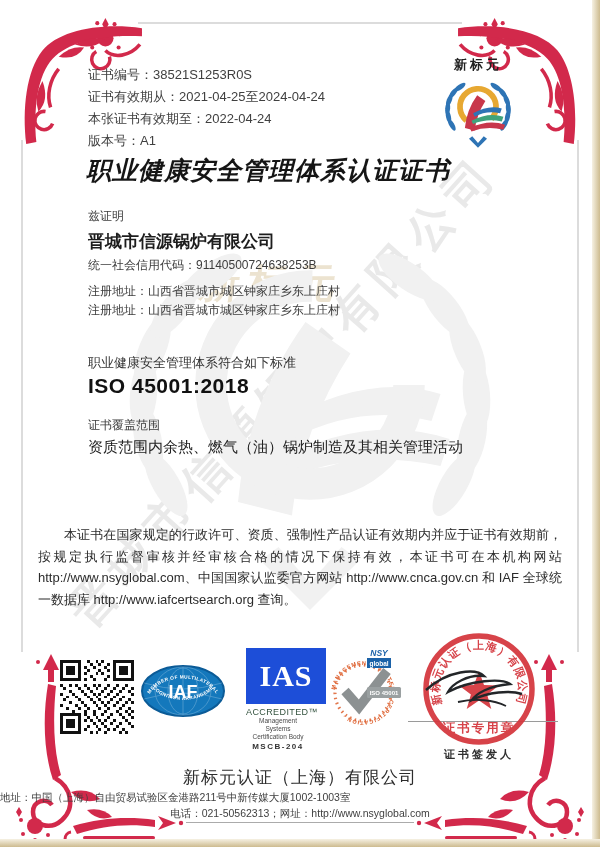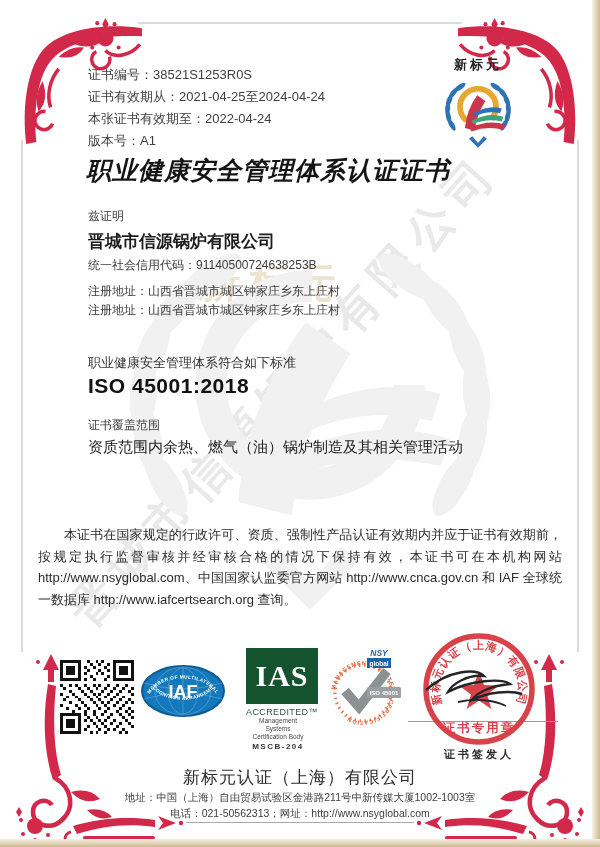--- a/index.html
+++ b/index.html
@@ -32,33 +32,33 @@
   .stdIntro{left:88px;top:354px;font-size:13px;color:#333;z-index:2;}
   .iso{left:88px;top:374px;font-size:21px;font-weight:700;color:#111;letter-spacing:.5px;z-index:2;}
   .scopeLbl{left:88px;top:417px;}
   .scopeTxt{left:88px;top:438px;font-size:15px;color:#222;z-index:2;}
   .statement{left:38px;top:524px;width:524px;font-size:13px;line-height:21.5px;text-align:justify;
              text-indent:2em;color:#2b2b2b;z-index:2;}
   
   .qr{left:60px;top:660px;z-index:2;}
   .iaf{left:141px;top:665px;z-index:2;}
   .iasBox{left:246px;top:648px;width:64px;text-align:center;z-index:2;}
-  .iasGreen{width:72px;height:56px;background:#14532d;display:flex;align-items:center;justify-content:center;}
+  .iasGreen{width:80px;height:56px;background:#1d4ed8;display:flex;align-items:center;justify-content:center;}
   .iasGreen span{color:#fff;font-size:30px;font-weight:700;letter-spacing:1px;font-family:"Liberation Serif","DejaVu Serif",serif;}
   .iasAcc{font-size:9px;font-weight:400;color:#33523e;margin-top:3px;letter-spacing:.4px;}
   .iasSm{font-size:6.5px;color:#4a4a4a;line-height:8px;}
   .iasCode{font-size:8px;font-weight:700;color:#333;letter-spacing:1.5px;margin-top:1px;}
   .nsy{left:329px;top:647px;z-index:2;}
   
   .sigline{left:408px;top:721px;width:150px;height:0;border-top:1.5px solid #9a9a9a;z-index:2;}
   .stamp{left:418px;top:628px;z-index:3;}
   .signer{left:444px;top:747px;font-size:11px;letter-spacing:3px;color:#2e2e2e;z-index:2;font-weight:bold;}
   
   .fCompany{left:0;top:766px;width:600px;text-align:center;font-size:17px;color:#2c2c2c;letter-spacing:1px;z-index:2;}
-  .fAddr{left:0;top:791px;width:600px;text-align:center;font-size:10.5px;color:#3f3f3f;z-index:2;}
+  .fAddr{left:0;top:791px;width:600px;font-size:10.5px;color:#3f3f3f;z-index:2;}
   .fTel{left:0;top:807px;width:600px;text-align:center;font-size:10.5px;color:#3f3f3f;z-index:2;}
   .fLine{left:186px;top:822px;width:228px;height:0;border-top:1.5px solid #ababab;z-index:2;}
   
   .corner{z-index:1;}
 </style>
 </head>
 <body>
 
 <div id="page">
 

